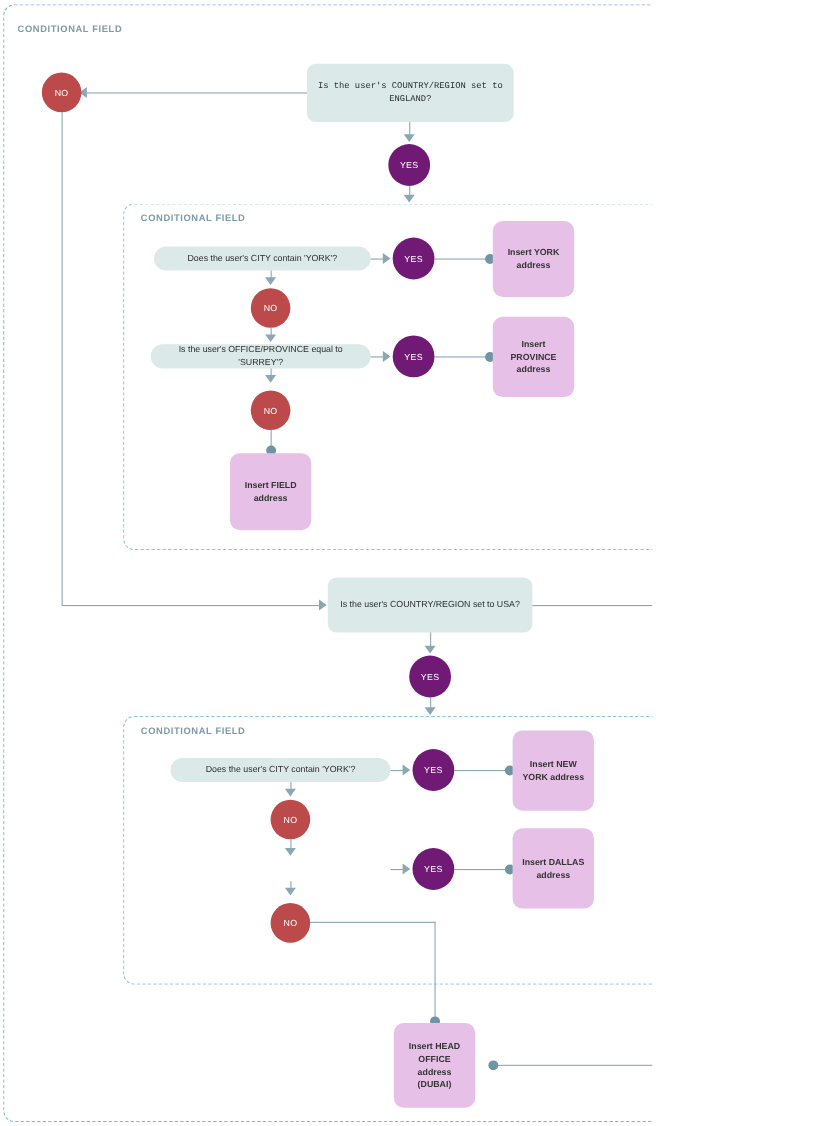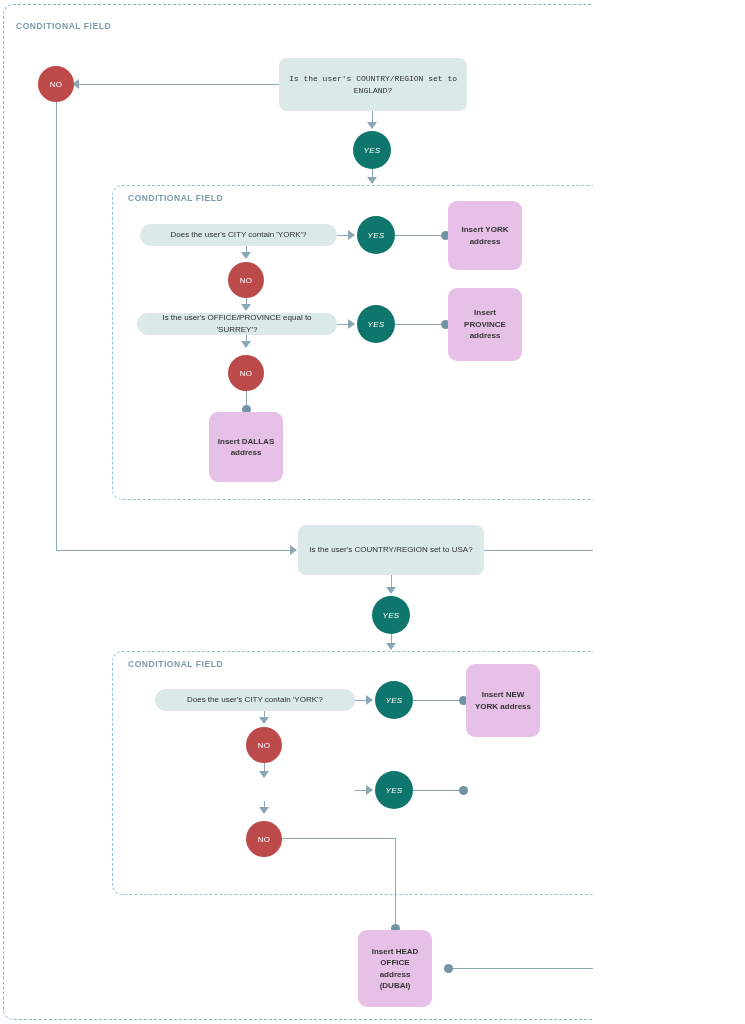--- a/index.html
+++ b/index.html
@@ -56,21 +56,21 @@
     border-radius:50%;
     display:flex;
     align-items:center;
     justify-content:center;
     color:#ffffff;
     font-size:8px;
     letter-spacing:0.3px;
     box-sizing:border-box;
   }
   .circle.no{background:#bc4a4a;}
-  .circle.yes{background:#0f766e;font-style:italic;}
+  .circle.yes{background:#701a75;}
 
   
   .abox{
     position:absolute;
     background:#e7c0e8;
     border-radius:9px;
     box-sizing:border-box;
     display:flex;
     align-items:center;
     justify-content:center;
@@ -155,21 +155,21 @@
   <div class="circle yes" style="left:357px; top:305px; width:38px; height:38px;">YES</div>
   <div class="hline" style="left:395px; top:324px; width:55px;"></div>
   <div class="dot" style="left:441px; top:320px;"></div>
   <div class="abox" style="left:448px; top:288px; width:74px; height:73px;">Insert PROVINCE address</div>
 
   <div class="vline" style="left:246px; top:335px; height:9px;"></div>
   <div class="arrow down" style="left:241px; top:341px;"></div>
   <div class="circle no" style="left:228px; top:355px; width:36px; height:36px;">NO</div>
   <div class="vline" style="left:246px; top:391px; height:18px;"></div>
   <div class="dot" style="left:242px; top:405px;"></div>
-  <div class="abox" style="left:209px; top:412px; width:74px; height:70px;">Insert DALLAS address</div>
+  <div class="abox" style="left:209px; top:412px; width:74px; height:70px;">Insert FIELD address</div>
 
   <div class="qbox" style="left:298px; top:525px; width:186px; height:50px;">Is the user's COUNTRY/REGION set to USA?</div>
 
   <div class="hline" style="left:484px; top:550px; width:162px;"></div>
   <div class="arrow right" style="left:644px; top:545px;"></div>
   <div class="circle no" style="left:653px; top:532px; width:36px; height:36px;">NO</div>
   <div class="vline" style="left:671px; top:568px; height:400px;"></div>
   <div class="hline" style="left:449px; top:968px; width:222px;"></div>
   <div class="dot" style="left:444px; top:964px;"></div>
 
@@ -194,20 +194,21 @@
   <div class="arrow down" style="left:259px; top:717px;"></div>
   <div class="circle no" style="left:246px; top:727px; width:36px; height:36px;">NO</div>
   <div class="vline" style="left:264px; top:763px; height:10px;"></div>
   <div class="arrow down" style="left:259px; top:771px;"></div>
 
   <div class="hline" style="left:355px; top:790px; width:12px;"></div>
   <div class="arrow right" style="left:366px; top:785px;"></div>
   <div class="circle yes" style="left:375px; top:771px; width:38px; height:38px;">YES</div>
   <div class="hline" style="left:413px; top:790px; width:55px;"></div>
   <div class="dot" style="left:459px; top:786px;"></div>
+  <div class="abox" style="left:466px; top:753px; width:74px; height:73px;">Insert DALLAS address</div>
 
   <div class="vline" style="left:264px; top:801px; height:9px;"></div>
   <div class="arrow down" style="left:259px; top:807px;"></div>
   <div class="circle no" style="left:246px; top:821px; width:36px; height:36px;">NO</div>
   <div class="hline" style="left:282px; top:838px; width:114px;"></div>
   <div class="vline" style="left:395px; top:838px; height:92px;"></div>
   <div class="dot" style="left:391px; top:924px;"></div>
 
   <div class="abox" style="left:358px; top:930px; width:74px; height:77px;">Insert HEAD OFFICE address (DUBAI)</div>
 

